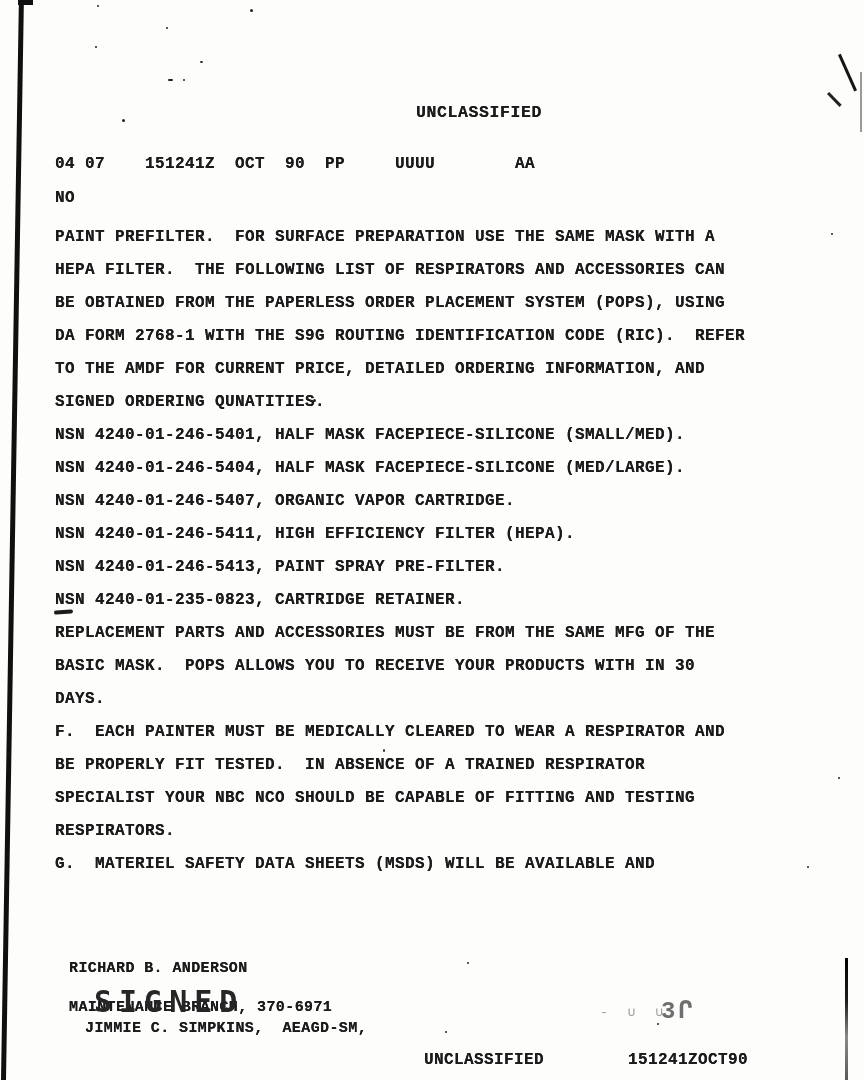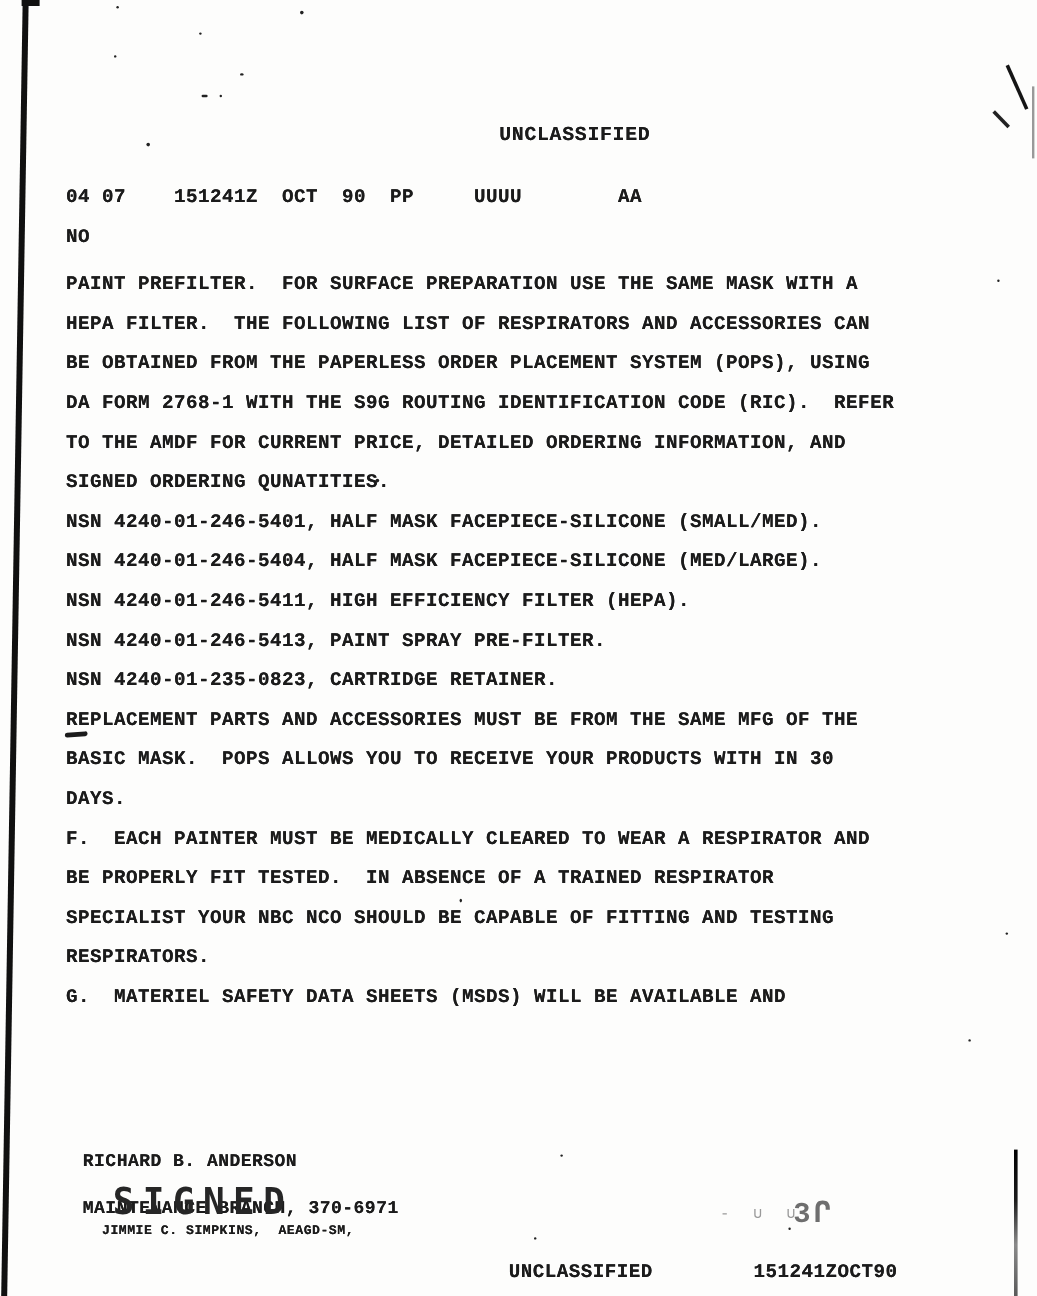--- a/index.html
+++ b/index.html
@@ -17,21 +17,21 @@
   .route{left:55px;top:189px;}
   .body-block{position:absolute;left:55px;top:221px;}
   .body-block .line{white-space:pre;font-weight:700;font-size:16px;
      letter-spacing:.4px;height:33px;line-height:33px;
      text-shadow:0 0 .5px #2a2a2a;}
   .sig-name{left:69px;top:948px;font-size:15px;margin-top:12px;}
   .sig-office{left:69px;top:967px;font-size:15px;margin-top:32px;}
   .signed-stamp{left:94px;top:984px;font-size:30px;letter-spacing:7px;
      font-family:"DejaVu Sans Mono",monospace;color:#262626;
      filter:blur(.4px);transform:scaleY(1.03);text-shadow:none;}
-  .sig-releaser{left:85px;top:1020px;font-size:11px;}
+  .sig-releaser{left:85px;top:1020px;font-size:15px;}
   .footer-class{left:424px;top:1051px;}
   .footer-dtg{left:628px;top:1051px;}
   .stamp-frag-marks{left:600px;top:1004px;color:#9a9a9a;font-size:13px;
      letter-spacing:6px;text-shadow:none;font-weight:400;}
   .stamp-frag-num{left:661px;top:996px;color:#6e6e6e;font-size:24px;
      letter-spacing:3px;text-shadow:none;}
   
   .edge-left{position:absolute;left:19px;top:-6px;width:5px;height:1100px;
      background:#101010;transform:rotate(.95deg);transform-origin:top left;}
   .edge-left-hook{position:absolute;left:18px;top:0;width:15px;height:5px;background:#101010;}
@@ -80,20 +80,21 @@
 
 <div class="body-block">
   <div class="line">PAINT PREFILTER.  FOR SURFACE PREPARATION USE THE SAME MASK WITH A</div>
   <div class="line">HEPA FILTER.  THE FOLLOWING LIST OF RESPIRATORS AND ACCESSORIES CAN</div>
   <div class="line">BE OBTAINED FROM THE PAPERLESS ORDER PLACEMENT SYSTEM (POPS), USING</div>
   <div class="line">DA FORM 2768-1 WITH THE S9G ROUTING IDENTIFICATION CODE (RIC).  REFER</div>
   <div class="line">TO THE AMDF FOR CURRENT PRICE, DETAILED ORDERING INFORMATION, AND</div>
   <div class="line">SIGNED ORDERING QUNATITIES.</div>
   <div class="line">NSN 4240-01-246-5401, HALF MASK FACEPIECE-SILICONE (SMALL/MED).</div>
   <div class="line">NSN 4240-01-246-5404, HALF MASK FACEPIECE-SILICONE (MED/LARGE).</div>
+  <div class="line">NSN 4240-01-246-5407, ORGANIC VAPOR CARTRIDGE.</div>
   <div class="line">NSN 4240-01-246-5411, HIGH EFFICIENCY FILTER (HEPA).</div>
   <div class="line">NSN 4240-01-246-5413, PAINT SPRAY PRE-FILTER.</div>
   <div class="line">NSN 4240-01-235-0823, CARTRIDGE RETAINER.</div>
   <div class="line">REPLACEMENT PARTS AND ACCESSORIES MUST BE FROM THE SAME MFG OF THE</div>
   <div class="line">BASIC MASK.  POPS ALLOWS YOU TO RECEIVE YOUR PRODUCTS WITH IN 30</div>
   <div class="line">DAYS.</div>
   <div class="line">F.  EACH PAINTER MUST BE MEDICALLY CLEARED TO WEAR A RESPIRATOR AND</div>
   <div class="line">BE PROPERLY FIT TESTED.  IN ABSENCE OF A TRAINED RESPIRATOR</div>
   <div class="line">SPECIALIST YOUR NBC NCO SHOULD BE CAPABLE OF FITTING AND TESTING</div>
   <div class="line">RESPIRATORS.</div>

